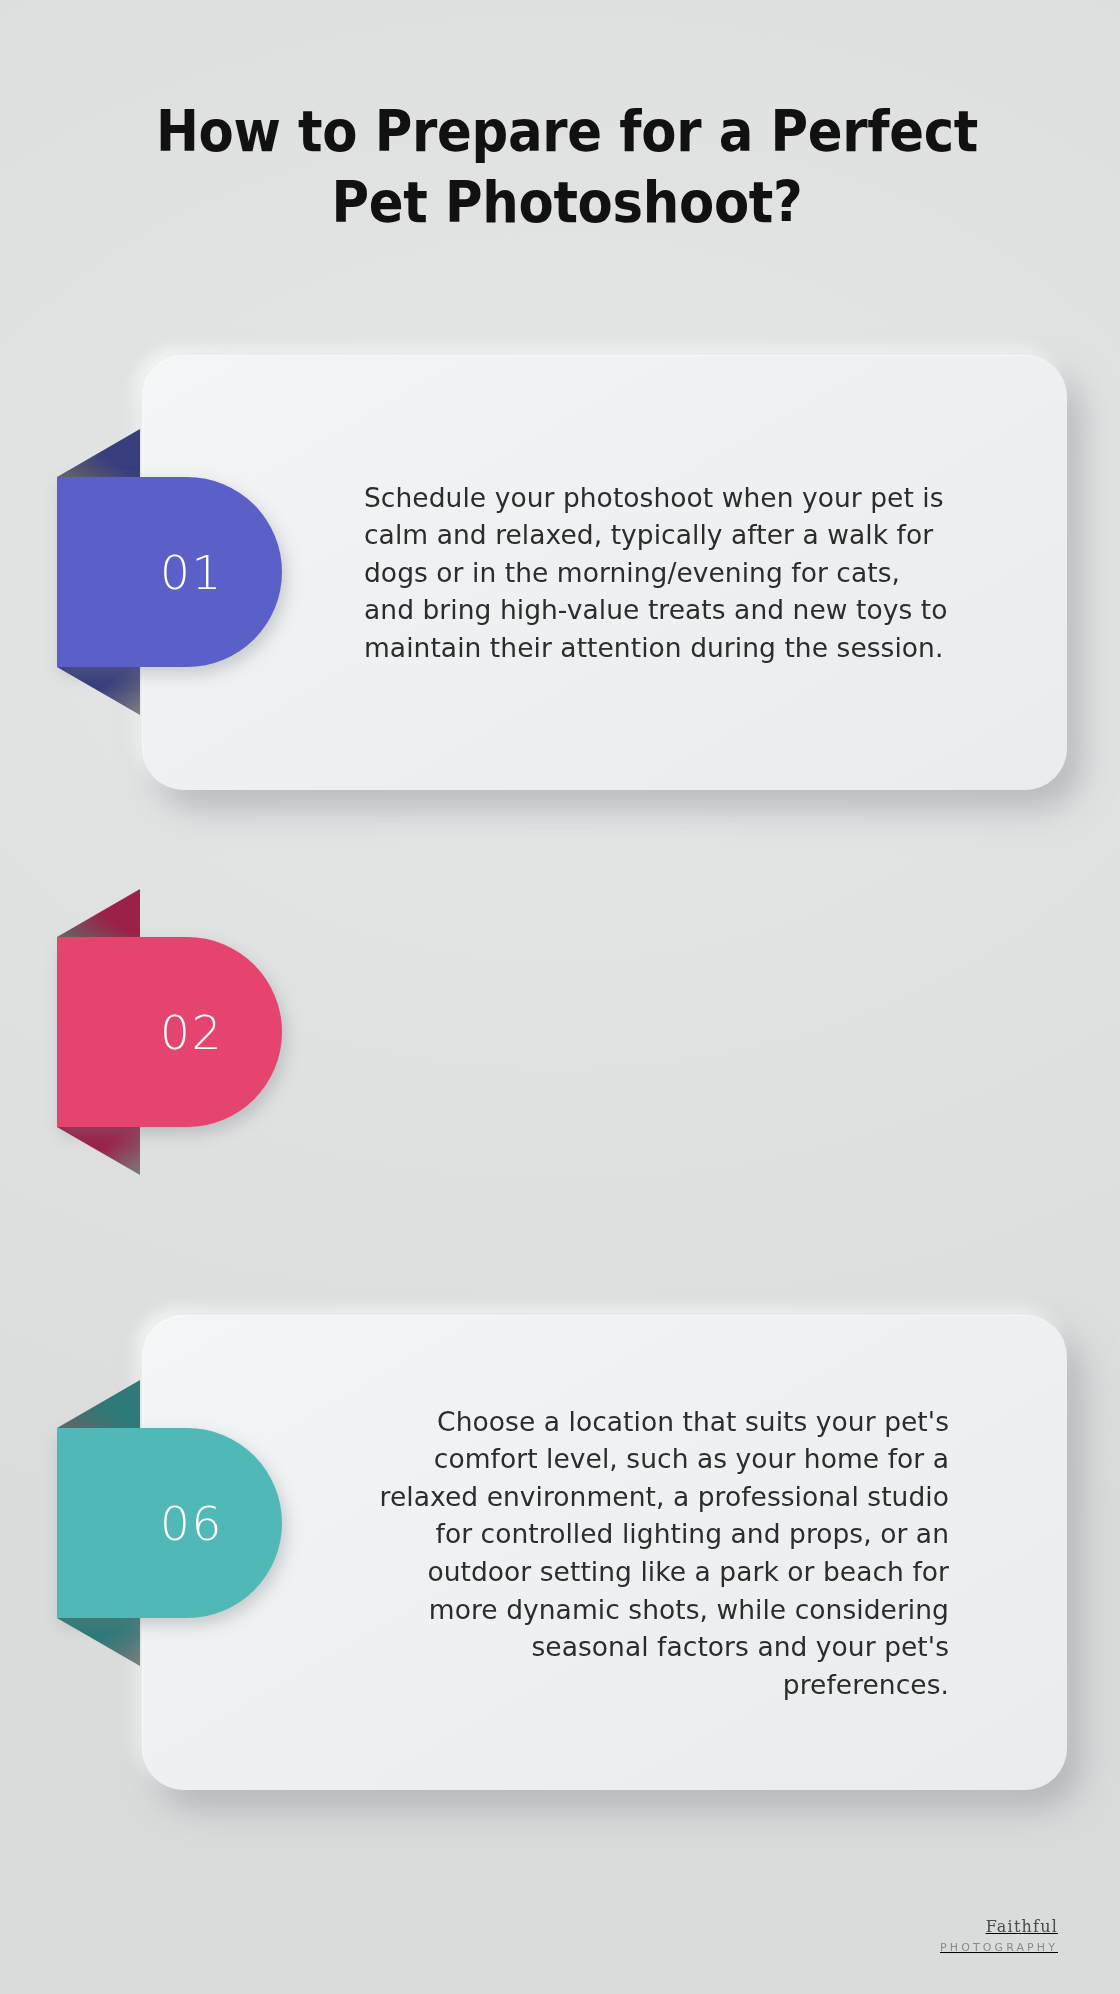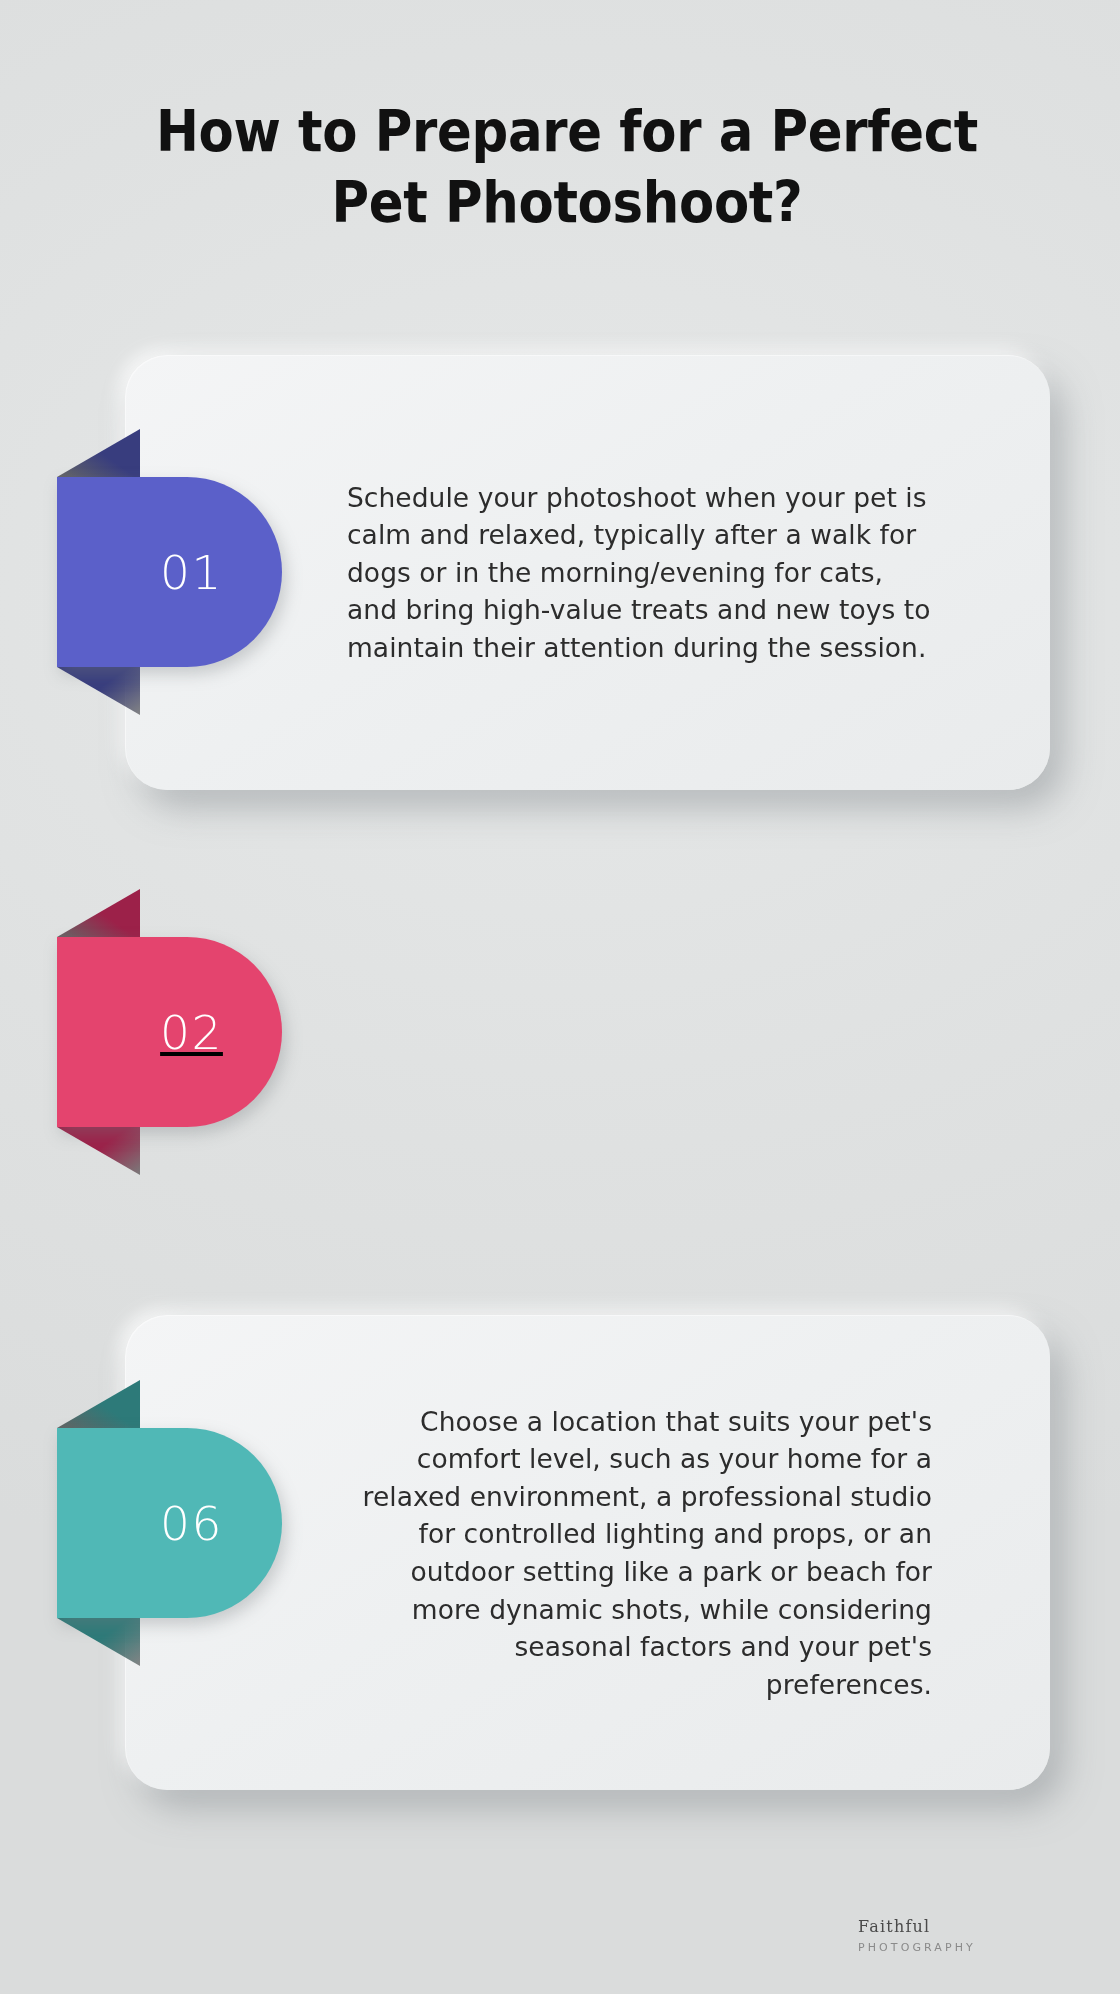--- a/index.html
+++ b/index.html
@@ -33,21 +33,21 @@
     font-size:57px;
     line-height:1.24;
     letter-spacing:-0.3px;
     color:#111111;
     white-space:pre-line;
   }
 
   
   .card {
     position:absolute;
-    left:125px;
+    left:142px;
     width:925px;
     border-radius:42px;
     background:linear-gradient(150deg,#f4f5f6 0%,#eef0f1 46%,#e9ebec 100%);
     box-shadow:
       14px 18px 34px rgba(140,146,150,0.52),
       -6px -6px 18px rgba(255,255,255,0.82),
       inset 1px 1px 1px rgba(255,255,255,0.55);
   }
   #card-1 { top:355px; height:435px; }
   #card-2 { top:855px; height:390px; }
@@ -115,22 +115,23 @@
     letter-spacing:1.5px;
     padding-left:44px;
     user-select:none;
   }
 
   
   .footer-logo {
     position:absolute;
     right:62px;
     bottom:40px;
-    text-align:left;
+    text-align:right;
     width:200px;
+    text-decoration:underline;
   }
   .logo-name {
     font-family:"DejaVu Serif","Liberation Serif", serif;
     font-size:16px;
     color:#4a4a4a;
     letter-spacing:1.2px;
     line-height:1.25;
   }
   .logo-sub {
     font-family:"DejaVu Sans","Liberation Sans", sans-serif;
@@ -155,21 +156,21 @@
     <div class="fold fold-top" style="background: linear-gradient(215deg, rgb(56, 61, 126) 0%, rgb(56, 61, 126) 48%, rgba(0, 0, 0, 0.55) 100%);"></div>
     <div class="fold fold-bottom" style="background: linear-gradient(145deg, rgb(56, 61, 126) 0%, rgb(56, 61, 126) 48%, rgba(0, 0, 0, 0.45) 100%);"></div>
     <div class="badge-body" style="background: rgb(91, 96, 201);">
       <span class="badge-num">01</span>
     </div>
   </div>
 
   <div class="badge" id="badge-2">
     <div class="fold fold-top" style="background: linear-gradient(215deg, rgb(156, 33, 73) 0%, rgb(156, 33, 73) 48%, rgba(0, 0, 0, 0.55) 100%);"></div>
     <div class="fold fold-bottom" style="background: linear-gradient(145deg, rgb(156, 33, 73) 0%, rgb(156, 33, 73) 48%, rgba(0, 0, 0, 0.45) 100%);"></div>
-    <div class="badge-body" style="background: rgb(228, 68, 110); text-decoration: underline;">
+    <div class="badge-body" style="background: rgb(228, 68, 110);">
       <span class="badge-num">02</span>
     </div>
   </div>
 
   <div class="card" id="card-3">
     <p class="card-text">Choose a location that suits your pet's comfort level, such as your home for a relaxed environment, a professional studio for controlled lighting and props, or an outdoor setting like a park or beach for more dynamic shots, while considering seasonal factors and your pet's preferences.</p>
   </div>
   <div class="badge" id="badge-3">
     <div class="fold fold-top" style="background: linear-gradient(215deg, rgb(45, 122, 121) 0%, rgb(45, 122, 121) 48%, rgba(0, 0, 0, 0.55) 100%);"></div>
     <div class="fold fold-bottom" style="background: linear-gradient(145deg, rgb(45, 122, 121) 0%, rgb(45, 122, 121) 48%, rgba(0, 0, 0, 0.45) 100%);"></div>

